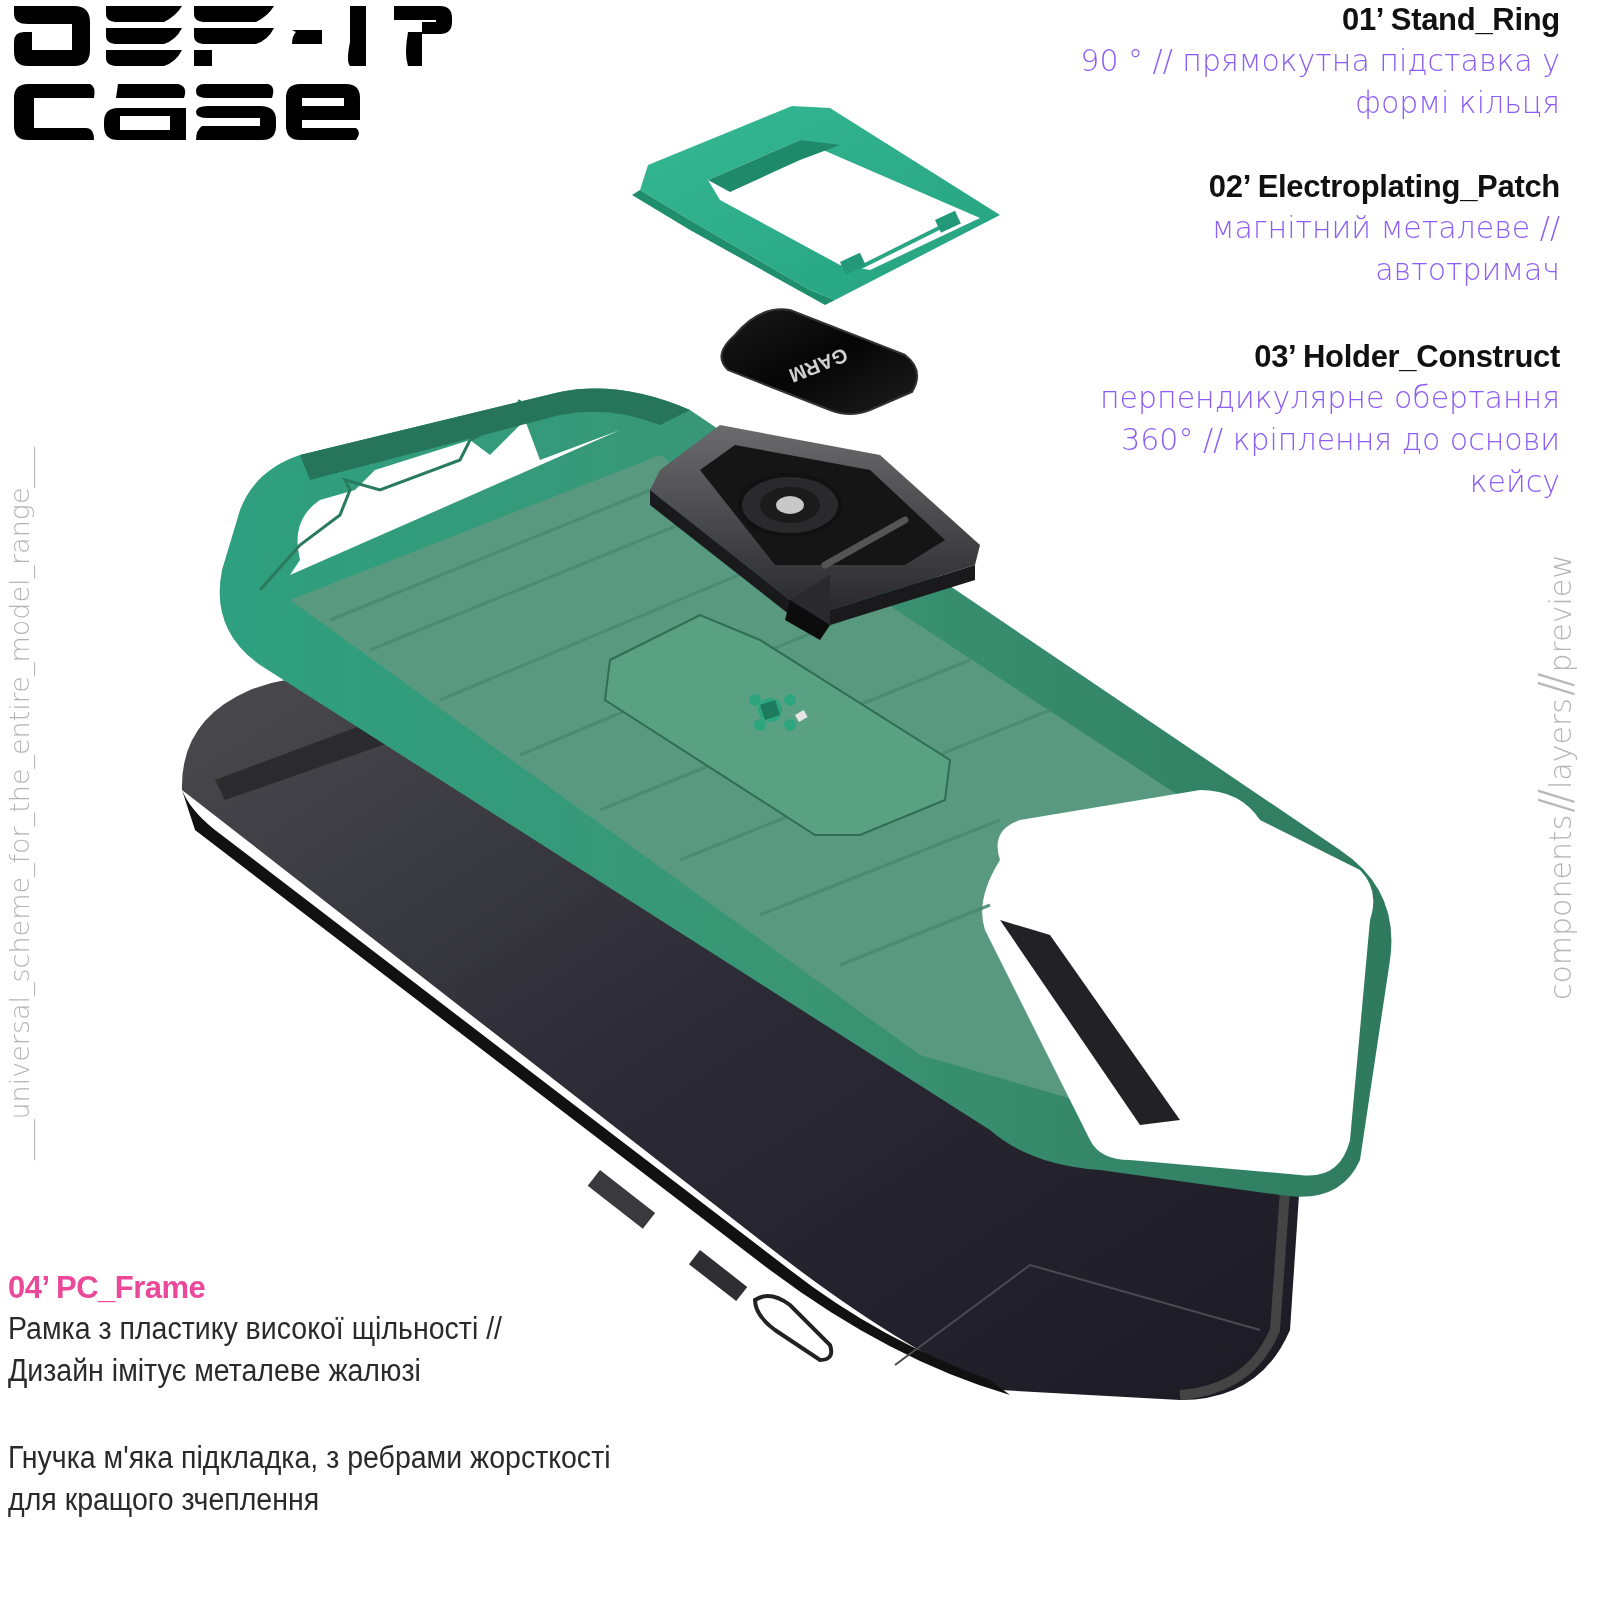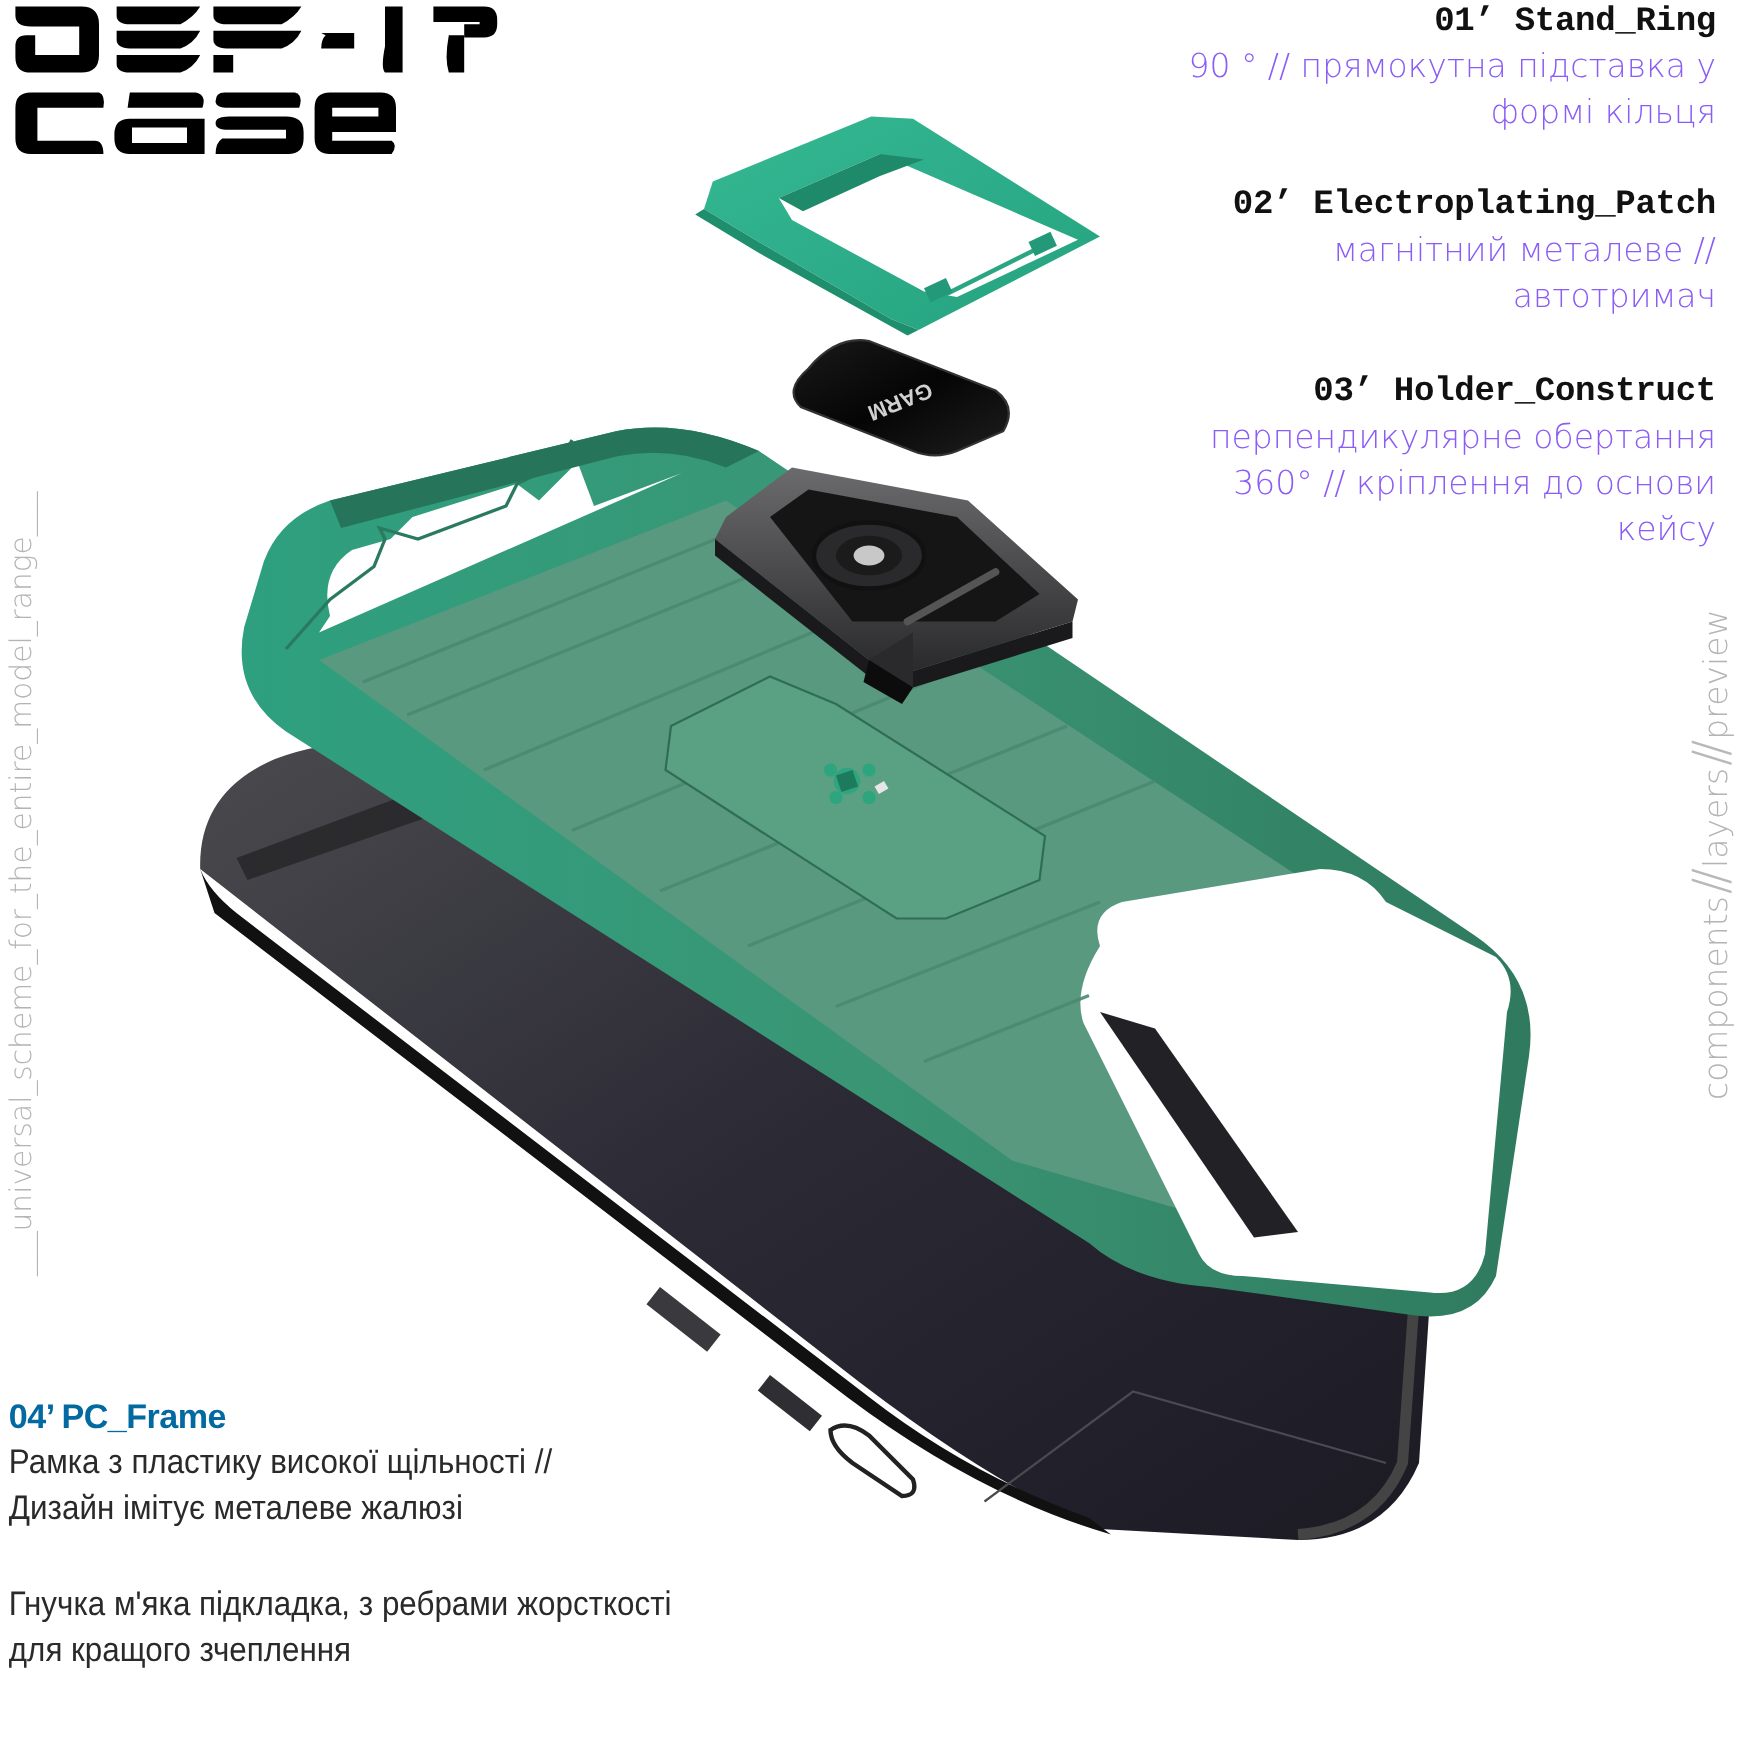--- a/index.html
+++ b/index.html
@@ -5,28 +5,28 @@
   html, body { margin: 0; padding: 0; background: #ffffff; }
   body { width: 1600px; height: 1600px; position: relative; overflow: hidden;
          font-family: "Liberation Sans", "DejaVu Sans", sans-serif; color: #111; }
   .abs { position: absolute; }
 
   
   #logo { left: 6px; top: 2px; width: 450px; height: 150px; }
 
   
   .rlabel { position: absolute; right: 40px; text-align: right; }
-  .rlabel .h { font-family: Liberation Mono, monospace; font-weight: 700;
+  .rlabel .h { font-family: Liberation Sans, sans-serif; font-weight: 700;
                font-size: 31px; color: #111; letter-spacing: -0.3px; line-height: 40px; }
   .rlabel .d { font-family: "DejaVu Sans", sans-serif; font-weight: 200;
                font-size: 30px; color: #8b5cf6; line-height: 42px; }
 
   .llabel { position: absolute; left: 8px; text-align: left; }
   .llabel .h { font-family: "Liberation Sans", sans-serif; font-weight: 700;
-               font-size: 31px; color: #0369a1; letter-spacing: -0.5px; line-height: 40px; }
+               font-size: 31px; color: #ec4899; letter-spacing: -0.5px; line-height: 40px; }
   .llabel .d { font-family: "Liberation Sans", sans-serif; font-weight: 400;
                font-size: 31px; color: #2a2a2a; line-height: 42px; transform-origin: left; transform: scaleX(0.92); white-space: nowrap; }
 
   
   .vcap { position: absolute; font-family: "DejaVu Sans", sans-serif; font-weight: 200;
           color: #b4b4b4; white-space: nowrap; transform-origin: left top; }
   #vcap-left { left: 4px; top: 1160px; font-size: 27px; transform: rotate(-90deg); }
   #vcap-right { left: 1530px; top: 1000px; font-size: 30px; transform: rotate(-90deg); }
   #vcap-right .sl { font-size: 44px; color: #b8b8b8; letter-spacing: -6px; margin: 0 6px 0 2px; }
 

